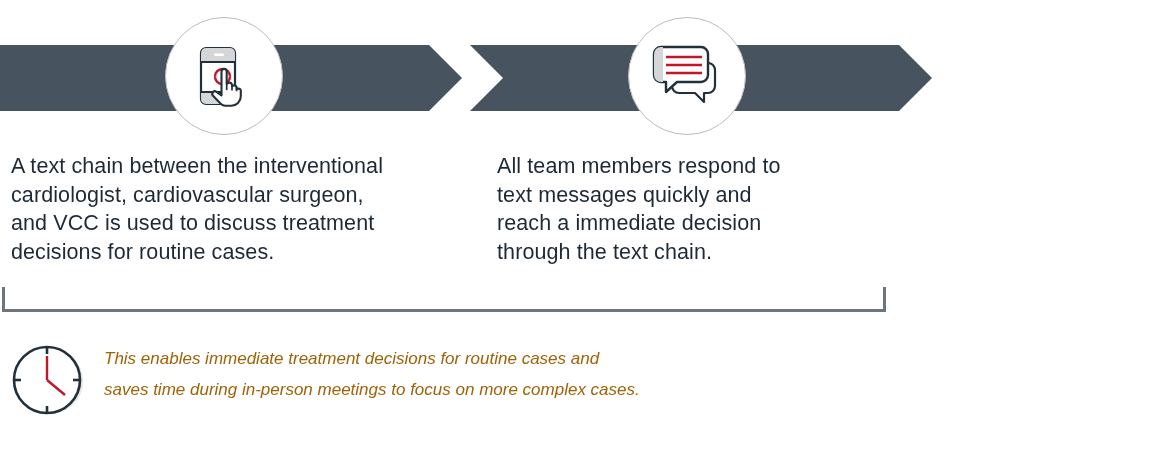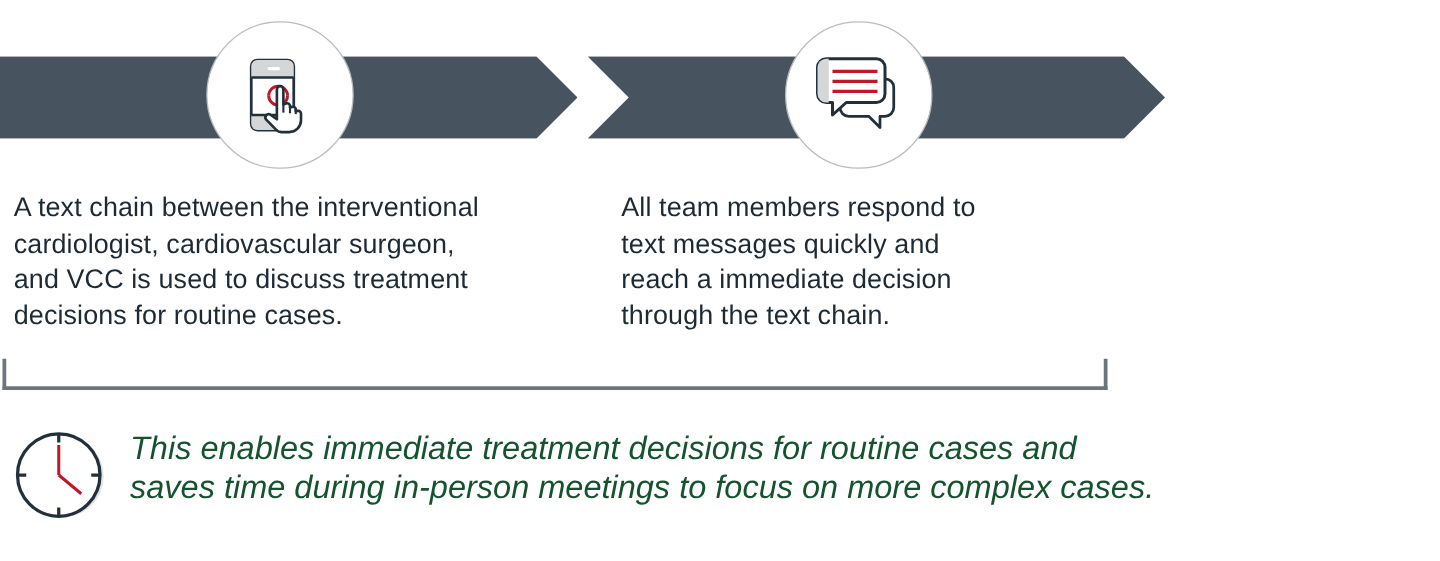--- a/index.html
+++ b/index.html
@@ -55,21 +55,21 @@
   .bracket{position:absolute;left:2px;top:287px;width:884px;height:25px;}
   .bracket .hline{position:absolute;left:0;bottom:0;width:884px;height:3px;background:#6c757d;}
   .bracket .vleft{position:absolute;left:0;top:0;width:3px;height:25px;background:#6c757d;}
   .bracket .vright{position:absolute;right:0;top:0;width:3px;height:25px;background:#6c757d;}
 
   
   .footer{position:absolute;left:0;top:336px;width:1152px;height:100px;}
   .clock-wrap{position:absolute;left:9px;top:5px;width:78px;height:78px;}
   .footer-text{
     position:absolute;left:104px;top:7px;width:830px;
-    color:#14532d;font-size:26px;line-height:31px;
+    color:#a16207;font-size:17px;line-height:31px;
     font-style:italic;white-space:pre-line;
   }
 </style>
 </head>
 <body>
 
 <div class="stage">
 
   <div class="arrow-band">
     <div class="arrow arrow-1"></div>

